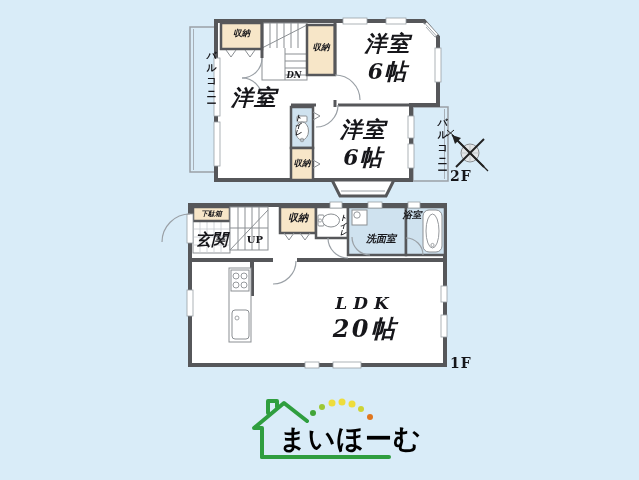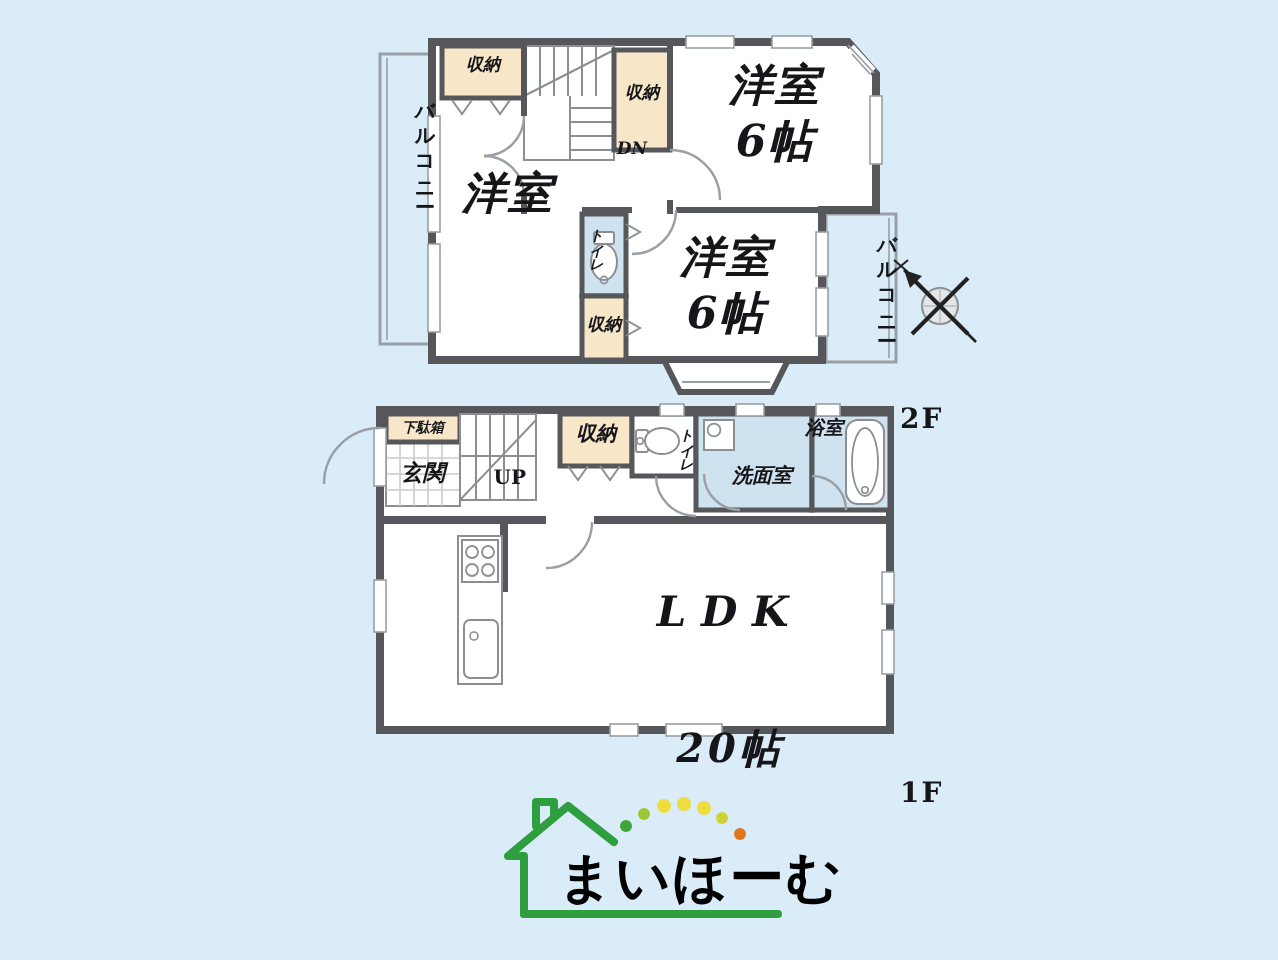--- a/index.html
+++ b/index.html
@@ -5,23 +5,23 @@
   html,body{margin:0;padding:0;}
   body{width:639px;height:480px;background:#d9ecf8;font-family:"DejaVu Serif","Liberation Serif",serif;overflow:hidden;}
   .stage{position:relative;width:639px;height:416px;}
   .abs{position:absolute;}
   svg{position:absolute;left:0;top:0;}
   .lbl{position:absolute;color:#16161a;font-weight:bold;font-style:italic;line-height:1.25;text-align:center;white-space:nowrap;z-index:3;}
   .vtext{writing-mode:vertical-rl;white-space:nowrap;letter-spacing:2px;}
   .room-big{font-size:22px;letter-spacing:1px;}
   .tiny{font-size:8.5px;letter-spacing:0;}
   .micro{font-size:7px;letter-spacing:0;}
-  .floorlab{font-size:14px;font-style:normal;letter-spacing:1px;margin-top:34px;}
-  .ldk{font-size:21px;letter-spacing:0.35em;}
-  .ldk2{font-size:20px;letter-spacing:0.1em;margin-top:43px;}
+  .floorlab{font-size:14px;font-style:normal;letter-spacing:1px;}
+  .ldk{font-size:17px;letter-spacing:0.35em;}
+  .ldk2{font-size:24px;letter-spacing:0.1em;}
   .logo-text{font-family:"DejaVu Sans","Liberation Sans",sans-serif;font-style:normal;font-weight:bold;font-size:27px;letter-spacing:1px;color:#000000;z-index:4;}
 </style>
 </head>
 <body>
 
 <div class="stage">
 
 <svg width="639" height="480" viewBox="0 0 639 480">
 
   <g>
@@ -227,40 +227,40 @@
       <circle cx="342" cy="402" r="3.5" fill="#eedd3c"></circle>
       <circle cx="352" cy="404" r="3.5" fill="#eedd3c"></circle>
       <circle cx="361" cy="409" r="3" fill="#cdd334"></circle>
       <circle cx="370" cy="417" r="3" fill="#e0761e"></circle>
     </g>
   </g>
 </svg>
 
 <div class="lbl tiny" style="left:221px;top:28px;width:41px;">収納</div>
 <div class="lbl tiny" style="left:306px;top:42px;width:30px;">収納</div>
-<div class="lbl tiny" style="left:280px;top:70px;width:28px;margin-left:22px;">DN</div>
+<div class="lbl tiny" style="left:280px;top:70px;width:28px;">DN</div>
 <div class="lbl room-big" style="left:340px;top:30px;width:95px;">
   <div>洋室</div>
   <div>6帖</div>
 </div>
 <div class="lbl room-big" style="left:217px;top:84px;width:74px;">
   <div>洋室</div>
 </div>
 <div class="lbl room-big" style="left:315px;top:116px;width:96px;">
   <div>洋室</div>
   <div>6帖</div>
 </div>
 <div class="lbl micro vtext" style="left:293px;top:109px;">トイレ</div>
 <div class="lbl tiny" style="left:291px;top:158px;width:22px;">収納</div>
 <div class="lbl vtext" style="left:190px;top:44px;width:27px;font-size:10px;font-style:normal;display:flex;justify-content:center;">バルコニー</div>
 <div class="lbl vtext" style="left:413px;top:111px;width:35px;font-size:10px;font-style:normal;display:flex;justify-content:center;">バルコニー</div>
 <div class="lbl floorlab" style="left:450px;top:168px;">2F</div>
 
 <div class="lbl micro" style="left:193px;top:210px;width:37px;text-align:center;">下駄箱</div>
-<div class="lbl" style="left:193px;top:230px;width:37px;font-size:11px;">玄関</div>
+<div class="lbl" style="left:193px;top:230px;width:37px;font-size:16px;">玄関</div>
 <div class="lbl" style="left:233px;top:234px;width:30px;font-size:10px;font-style:normal;text-align:right;">UP</div>
 <div class="lbl" style="left:280px;top:212px;width:36px;font-size:10px;">収納</div>
 <div class="lbl micro vtext" style="left:338px;top:209px;">トイレ</div>
 <div class="lbl" style="left:352px;top:233px;width:58px;font-size:10px;">洗面室</div>
 <div class="lbl" style="left:398px;top:209px;width:28px;font-size:9.5px;">浴室</div>
 <div class="lbl" style="left:300px;top:293px;width:130px;">
   <div class="ldk">LDK</div>
   <div class="ldk2">20帖</div>
 </div>
 <div class="lbl floorlab" style="left:450px;top:355px;">1F</div>

